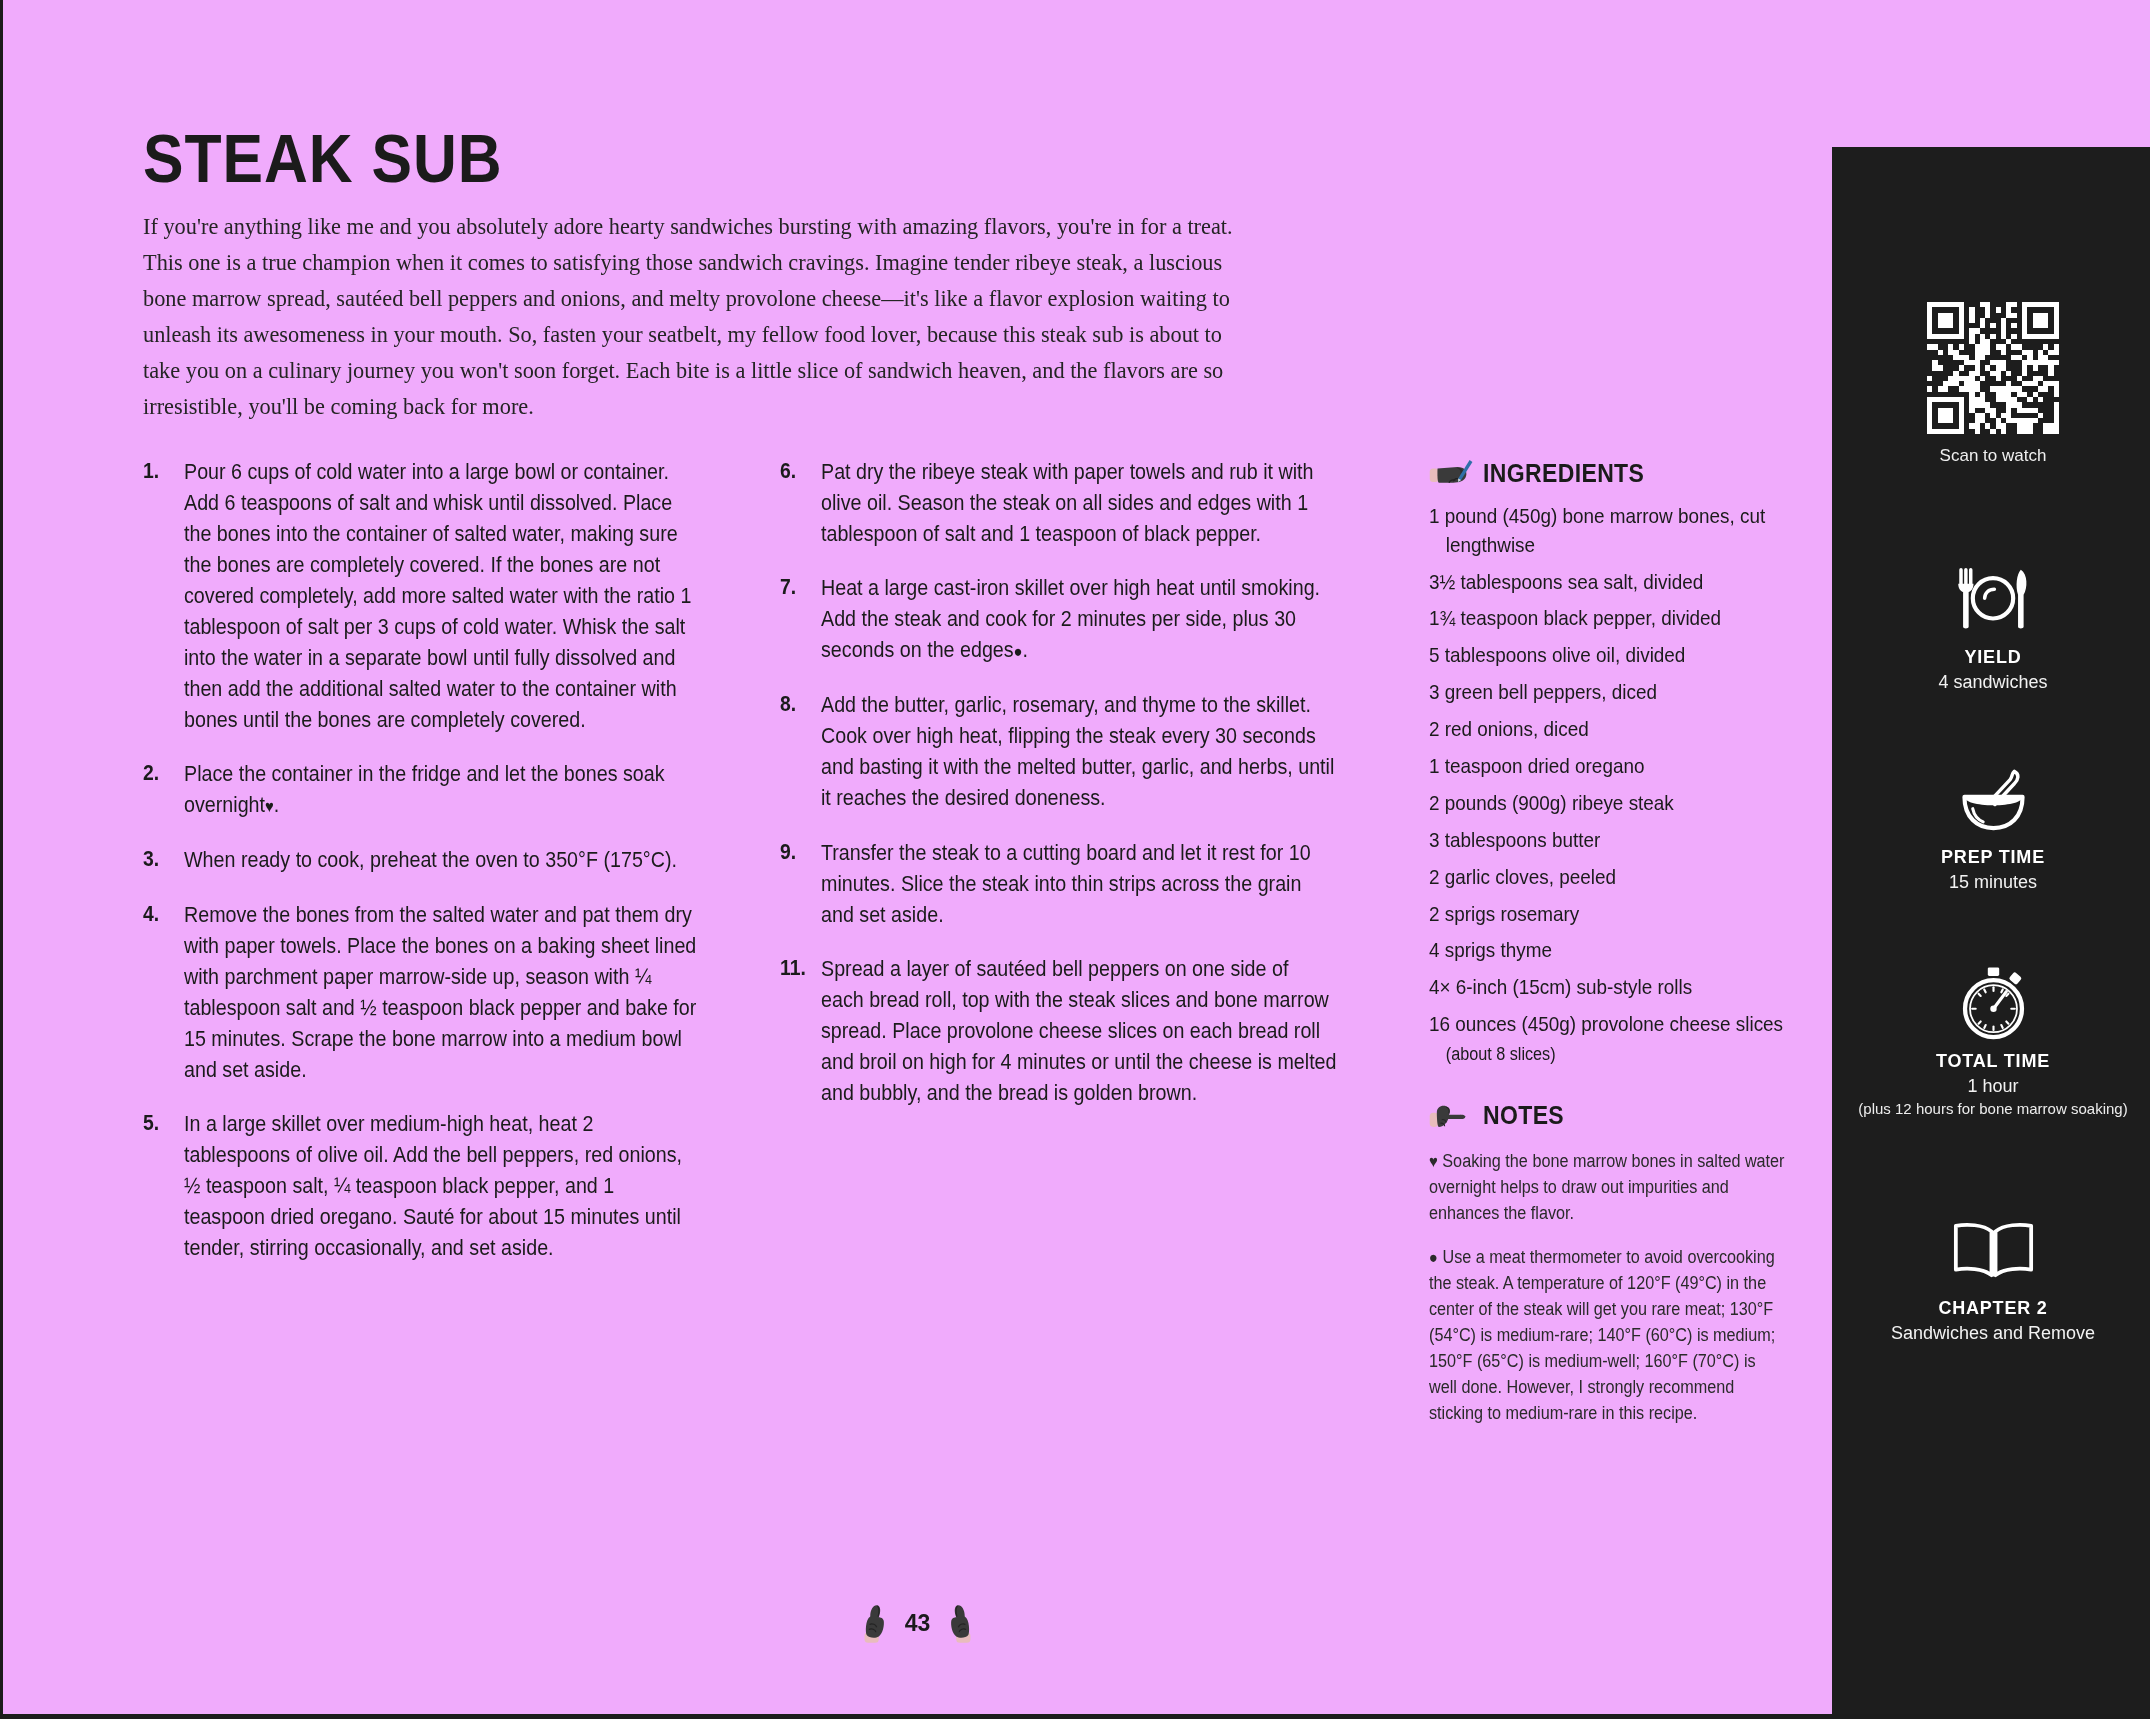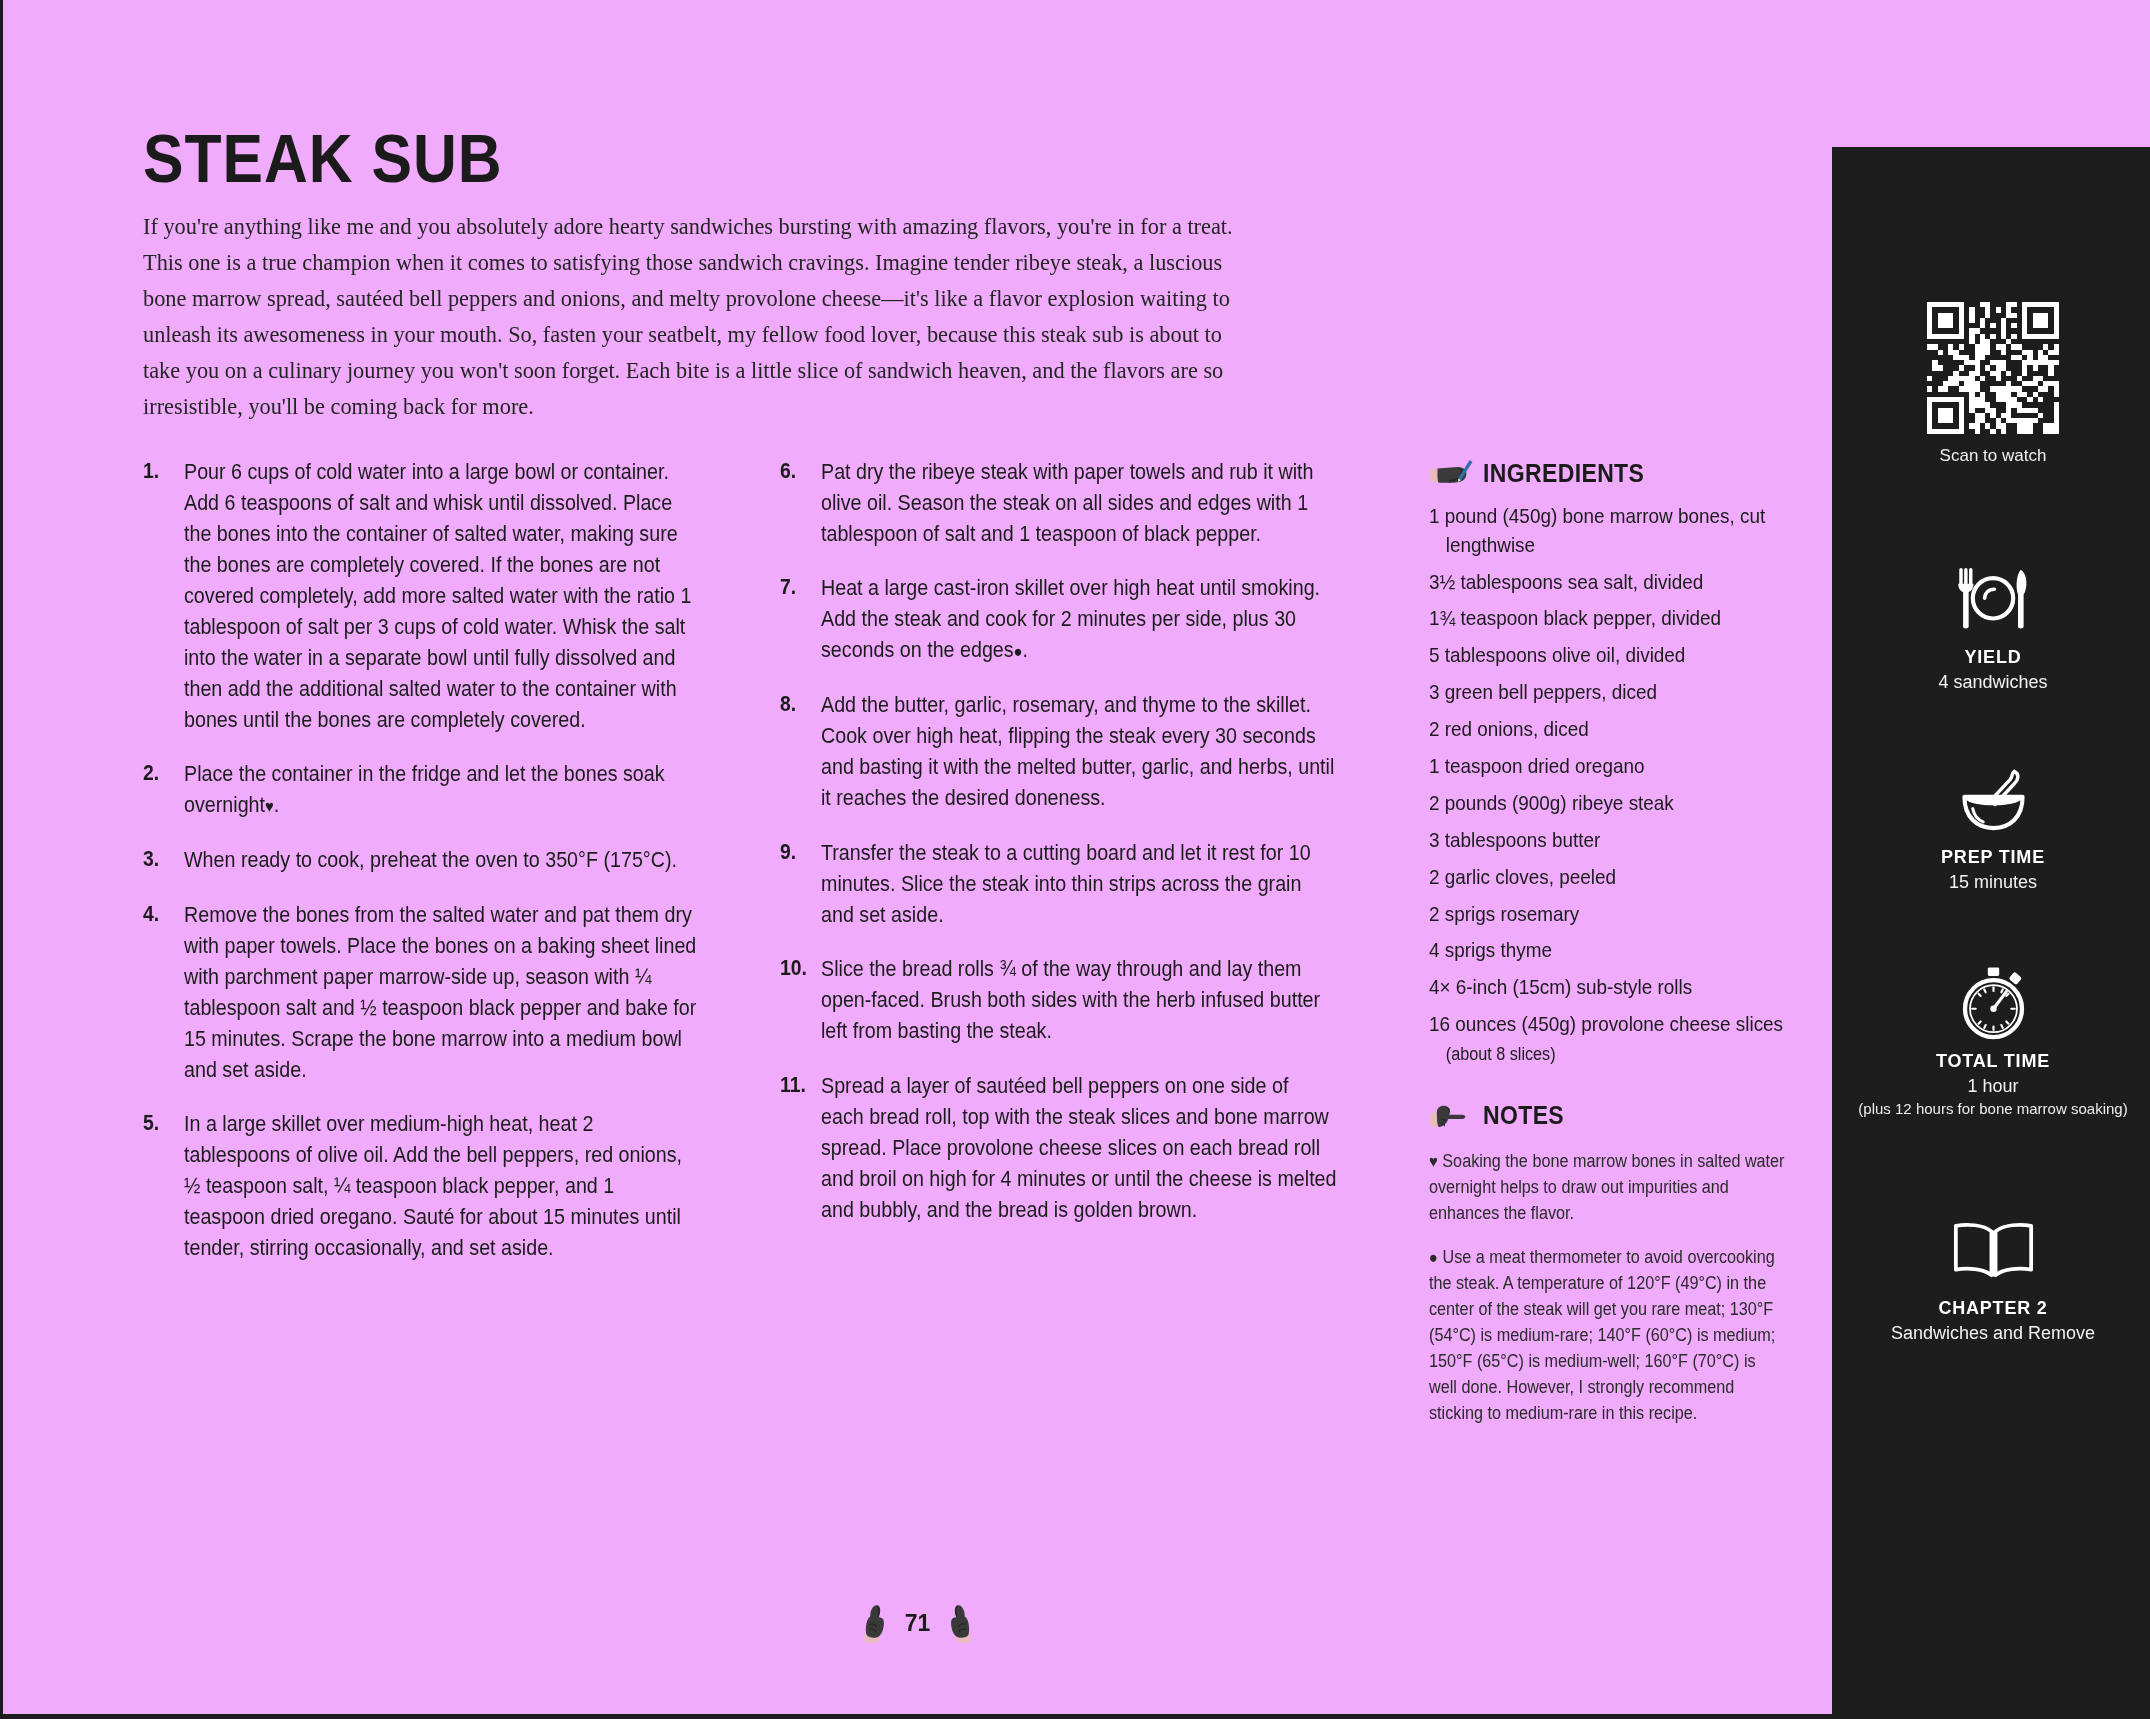--- a/index.html
+++ b/index.html
@@ -293,24 +293,20 @@
               <div class="step-num">7.</div>
               <div class="step-text">Heat a large cast-iron skillet over high heat until smoking. Add the steak and cook for 2 minutes per side, plus 30 seconds on the edges<span class="marker">●</span>.</div>
             </li>
             <li>
               <div class="step-num">8.</div>
               <div class="step-text">Add the butter, garlic, rosemary, and thyme to the skillet. Cook over high heat, flipping the steak every 30 seconds and basting it with the melted butter, garlic, and herbs, until it reaches the desired doneness.</div>
             </li>
             <li>
               <div class="step-num">9.</div>
               <div class="step-text">Transfer the steak to a cutting board and let it rest for 10 minutes. Slice the steak into thin strips across the grain and set aside.</div>
-            </li>
-            <li>
-              <div class="step-num">10.</div>
-              <div class="step-text">Slice the bread rolls ¾ of the way through and lay them open-faced. Brush both sides with the herb infused butter left from basting the steak.</div>
             </li>
             <li>
               <div class="step-num">11.</div>
               <div class="step-text">Spread a layer of sautéed bell peppers on one side of each bread roll, top with the steak slices and bone marrow spread. Place provolone cheese slices on each bread roll and broil on high for 4 minutes or until the cheese is melted and bubbly, and the bread is golden brown.</div>
             </li>
           </ol>
       </div>
 
       <div class="col-side">
 
@@ -372,21 +368,21 @@
   <div class="footer">
     <span class="thumb">
       <svg viewBox="0 0 40 62" width="29" height="44">
         <rect x="6" y="44" width="20" height="15" rx="5" fill="#e8bcbc"></rect>
         <path d="M14 22 C14 11 19 5 24 6 C29 7 29 15 26 23 C26 23 32 23 33 28 C34 34 32 46 26 50 C21 53 12 52 9 48 C7 45 7 26 14 22 Z" fill="#3a3a3a"></path>
         <path d="M24 7 C27 9 27 16 25 22" stroke="#232323" stroke-width="1.6" fill="none"></path>
         <path d="M13 33 C17 31 22 33 23 37" stroke="#232323" stroke-width="1.6" fill="none"></path>
         <path d="M12 40 C16 38 21 40 22 44" stroke="#232323" stroke-width="1.6" fill="none"></path>
       </svg>
     </span>
-    <span class="page-num">71</span>
+    <span class="page-num">43</span>
     <span class="thumb">
       <svg viewBox="0 0 40 62" width="29" height="44">
         <rect x="14" y="44" width="20" height="15" rx="5" fill="#e8bcbc"></rect>
         <path d="M26 22 C26 11 21 5 16 6 C11 7 11 15 14 23 C14 23 8 23 7 28 C6 34 8 46 14 50 C19 53 28 52 31 48 C33 45 33 26 26 22 Z" fill="#3a3a3a"></path>
         <path d="M16 7 C13 9 13 16 15 22" stroke="#232323" stroke-width="1.6" fill="none"></path>
         <path d="M27 33 C23 31 18 33 17 37" stroke="#232323" stroke-width="1.6" fill="none"></path>
         <path d="M28 40 C24 38 19 40 18 44" stroke="#232323" stroke-width="1.6" fill="none"></path>
       </svg>
     </span>
   </div>

